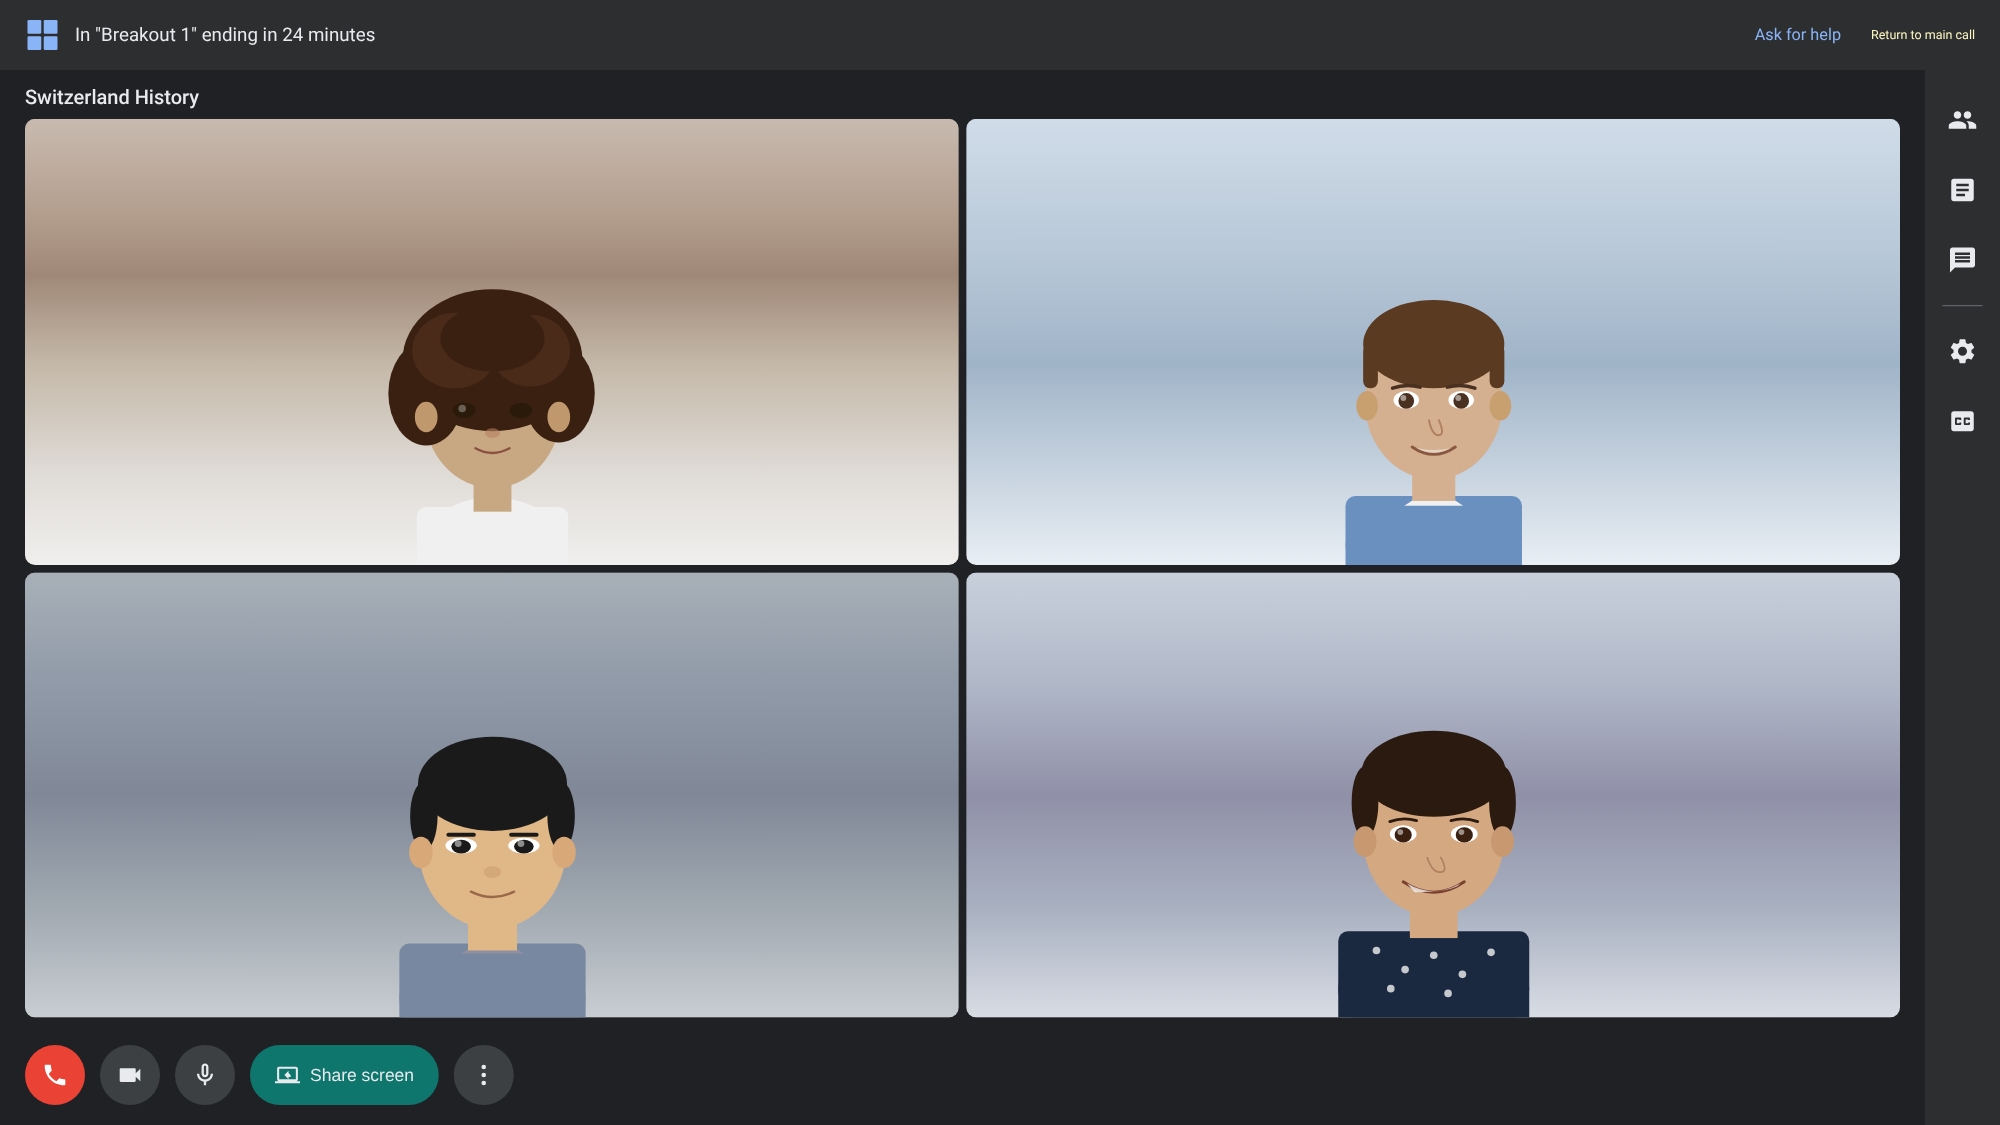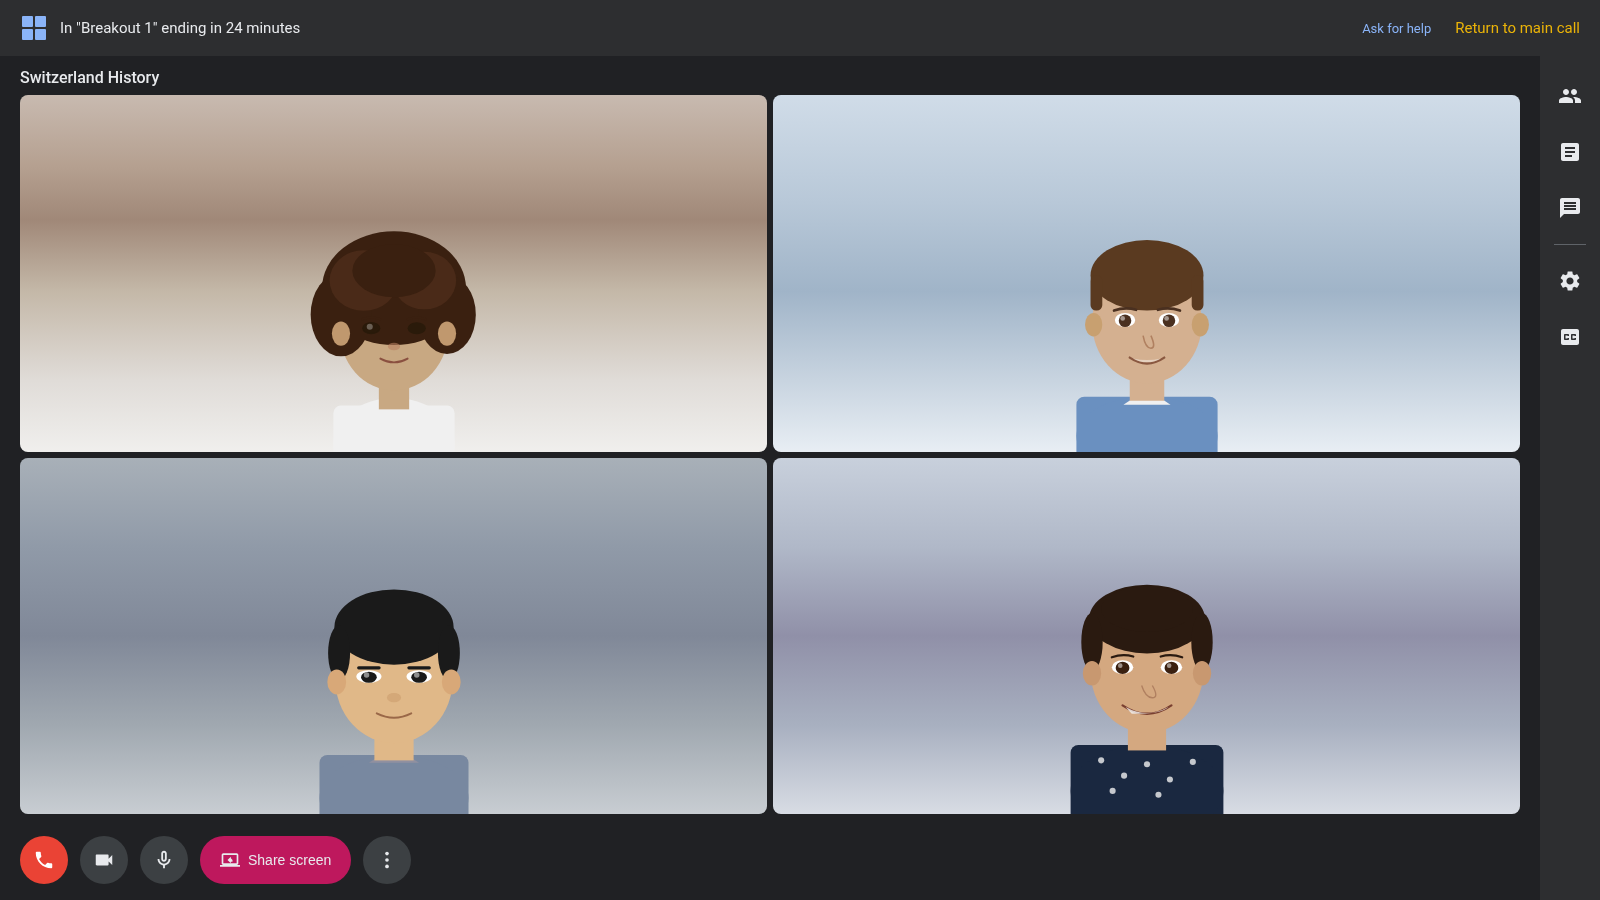--- a/index.html
+++ b/index.html
@@ -39,22 +39,22 @@
 
     #ask-for-help {
       color: #8ab4f8;
       font-size: 13px;
       cursor: pointer;
       margin-right: 24px;
       text-decoration: none;
     }
 
     #return-to-main-call {
-      color: #eab308;
-      font-size: 15px;
+      color: #fef9c3;
+      font-size: 10px;
       cursor: pointer;
       text-decoration: none;
     }
 
     
     #main-layout {
       display: flex;
       flex: 1;
       overflow: hidden;
     }
@@ -137,21 +137,21 @@
       border-radius: 50%;
       display: flex;
       align-items: center;
       justify-content: center;
       flex-shrink: 0;
     }
 
     .toolbar-btn-share {
       height: 48px;
       padding: 0 20px;
-      background: #be185d;
+      background: #0f766e;
       border: none;
       cursor: pointer;
       border-radius: 24px;
       display: flex;
       align-items: center;
       justify-content: center;
       gap: 8px;
       flex-shrink: 0;
     }
 

